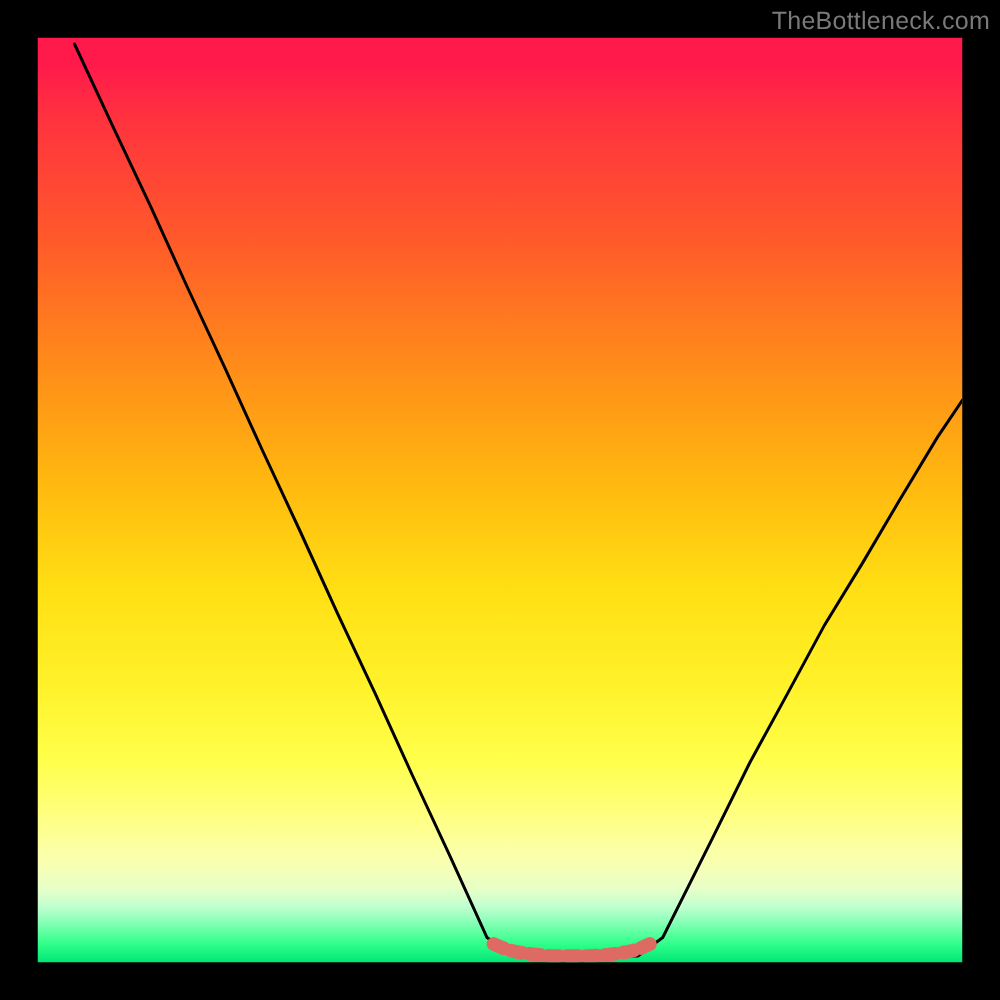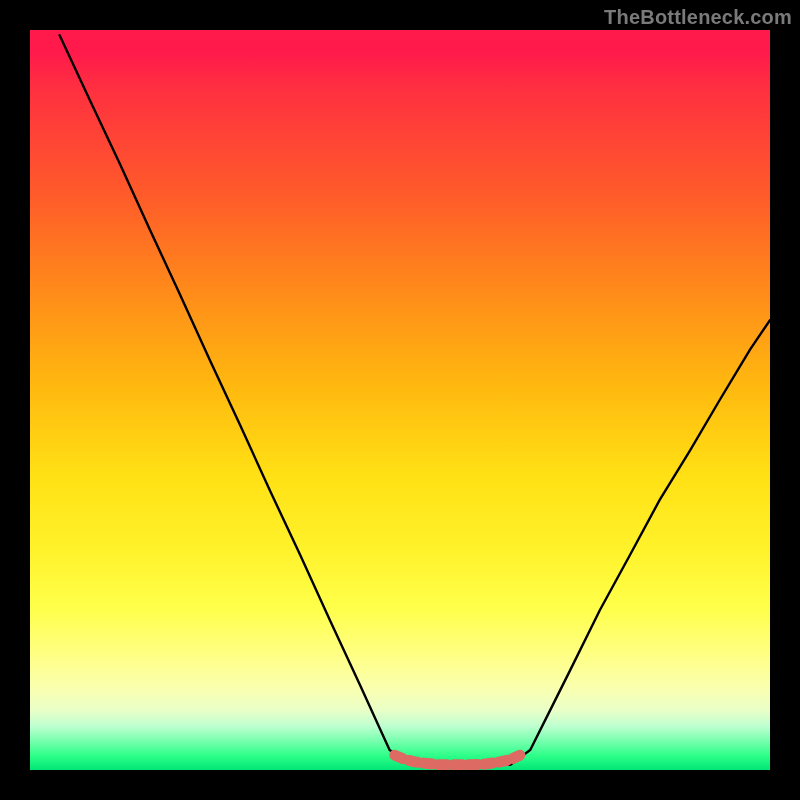--- a/index.html
+++ b/index.html
@@ -51,21 +51,21 @@
   svg.curve {
     position: absolute;
     inset: 0;
   }
   .watermark {
     position: absolute;
     top: 6px;
     right: 8px;
     color: #7a7a7a;
     font-size: 20px;
-    font-weight: 700;
+    font-weight: 400;
     letter-spacing: 0.2px;
     user-select: none;
   }
 </style>
 </head>
 <body>
 
 <div class="frame">
   <div class="plot">
     <div class="gradient"></div>

